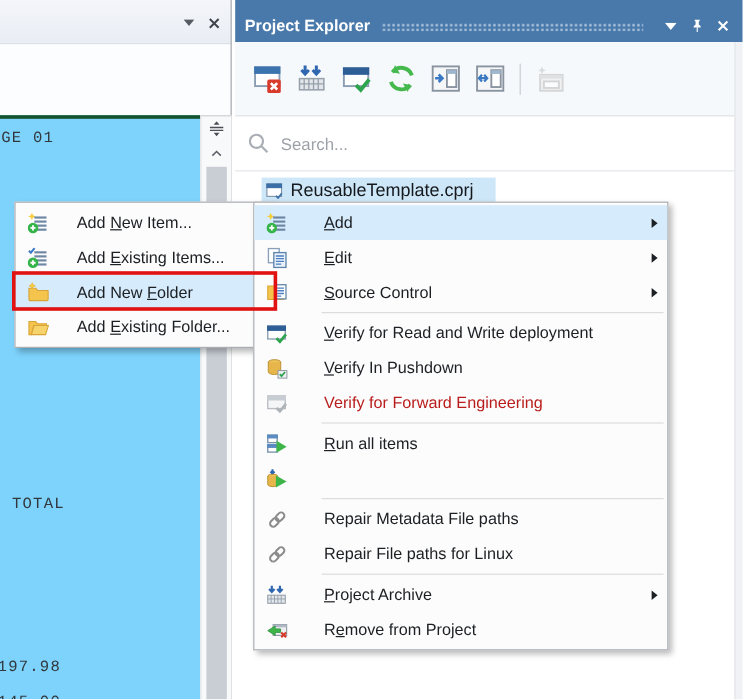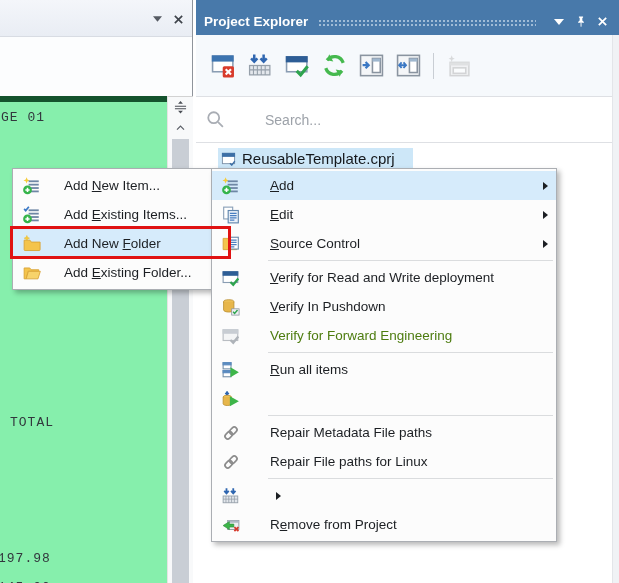--- a/index.html
+++ b/index.html
@@ -13,22 +13,22 @@
          font-family:"Liberation Sans",sans-serif;}
   svg{display:block;}
 
   
   #left-panel{position:absolute;left:0;top:0;width:193px;height:583px;background:#FBFBFB;
               border-right:1px solid #8F949B;box-sizing:border-box;}
   .lp-titlebar{position:absolute;left:0;top:0;right:0;height:37px;
                background:linear-gradient(#F4F6FA,#E9EDF4);border-bottom:1px solid #D8DCE3;box-sizing:border-box;}
   .lp-ctrl{position:absolute;top:10px;width:18px;height:18px;display:flex;align-items:center;justify-content:center;}
   .lp-mid{position:absolute;top:37px;left:0;right:0;height:59px;background:#FCFDFE;}
-  .lp-doc{position:absolute;top:96px;left:0;width:167px;bottom:0;background:#86efac;
-          border-top:6px solid #14532d;overflow:hidden;box-sizing:border-box;}
+  .lp-doc{position:absolute;top:96px;left:0;width:167px;bottom:0;background:#7dd3fc;
+          border-top:3px solid #14532d;overflow:hidden;box-sizing:border-box;}
   .docline{position:absolute;font-family:"Liberation Mono","DejaVu Sans Mono",monospace;
            font-size:13px;letter-spacing:1px;color:#32373D;white-space:pre;}
   .lp-scroll{position:absolute;top:96px;left:167px;width:26px;bottom:0;background:#F8F9FA;
              border-left:1px solid #E4E4E4;border-top:1px solid #D2D2D2;box-sizing:border-box;}
   .lp-split{height:22px;display:flex;align-items:center;justify-content:center;}
   .lp-up{height:16px;display:flex;align-items:center;justify-content:center;}
   .lp-thumb{position:absolute;left:4px;right:4px;top:42px;bottom:0;background:#C9CED5;}
 
   
   #pe-panel{position:absolute;left:196px;top:0;width:423px;height:583px;background:#fff;}
@@ -40,21 +40,21 @@
            background-size:4px 4px;}
   .pe-ctrl{width:19px;height:19px;display:flex;align-items:center;justify-content:center;margin-left:3px;}
   .pe-toolbar{position:absolute;top:35px;left:0;right:7px;height:61px;background:#F6F9FC;
               display:flex;align-items:center;padding-left:12px;gap:7px;box-sizing:border-box;}
   .tbtn{width:30px;height:30px;display:flex;align-items:center;justify-content:center;}
   .tbtn svg{width:25px;height:25px;}
   .tbtn.dis{opacity:.5;filter:grayscale(1);}
   .tbsep{width:1px;height:26px;background:#C9CED4;margin:0 3px;}
   .pe-search{position:absolute;top:96px;left:0;right:7px;height:47px;background:#fff;
              border-top:1px solid #DEE0E4;border-bottom:1px solid #DEE0E4;
-             display:flex;align-items:center;box-sizing:border-box;padding-left:10px;gap:31px;}
+             display:flex;align-items:center;box-sizing:border-box;padding-left:10px;}
   .pe-search svg{width:19px;height:19px;}
   .search-ph{color:#9DA2A9;font-size:14px;margin-left:9px;}
   .pe-tree{position:absolute;top:143px;left:0;right:7px;bottom:0;background:#fff;}
   .tree-row{position:absolute;left:22px;top:5px;height:21px;display:flex;align-items:center;
             background:var(--selblue);padding:0 18px 0 3px;}
   .tree-row svg{width:15px;height:15px;margin-right:6px;}
   .tree-label{font-size:15px;color:#15181C;white-space:nowrap;}
   .pe-rightstrip{position:absolute;top:35px;right:0;width:7px;bottom:0;background:#F0F2F5;
                  border-left:1px solid #E3E5E9;box-sizing:border-box;}
 
@@ -65,21 +65,21 @@
   #main-menu{left:211px;top:168px;width:346px;}
   .mi{display:flex;align-items:center;height:29px;padding:0 8px 0 9px;font-size:13.5px;color:#1C1F23;}
   .mi .mic{width:20px;height:20px;flex:0 0 auto;margin-right:29px;
            display:flex;align-items:center;justify-content:center;}
   .mic svg{width:18px;height:18px;}
   .mi .lbl{flex:1;white-space:nowrap;}
   .mi u{text-decoration:underline;}
   .mi .sub{width:0;height:0;border-left:5px solid #1C1F23;border-top:4px solid transparent;
            border-bottom:4px solid transparent;margin-left:6px;}
   .mi.hl{background:var(--hlblue);}
-  .mi.dis{color:#4d7c0f;}
+  .mi.dis{color:#b91c1c;}
   .msep{height:1px;background:#DADCDE;margin:2px 3px 2px 56px;}
 
   
   #sub-menu .mi .mic{margin-right:22px;}
 
   #annotation-rect{position:absolute;left:10px;top:226px;width:221px;height:33px;
                    border:3px solid var(--red);z-index:20;pointer-events:none;box-sizing:border-box;}
 </style>
 </head>
 <body>
@@ -397,20 +397,21 @@
       <div class="msep"></div>
       <div class="mi">
         <span class="mic">
           <svg viewBox="0 0 16 16">
             <path d="M4 1v4.3M2 3.4 4 5.6 6 3.4" stroke="#2F66B0" stroke-width="1.6" fill="none"></path>
             <path d="M10 1v4.3M8 3.4 10 5.6 12 3.4" stroke="#2F66B0" stroke-width="1.6" fill="none"></path>
             <rect x="1" y="8" width="13" height="6" fill="#E3E7EC" stroke="#96A0AA" stroke-width=".8"></rect>
             <path d="M3.5 8v6M6 8v6M8.5 8v6M11 8v6M1 10.8h13" stroke="#96A0AA" stroke-width=".7"></path>
           </svg>
         </span>
+        <span class="lbl"><u>P</u>roject Archive</span>
         <span class="sub"></span>
       </div>
       <div class="mi">
         <span class="mic">
           <svg viewBox="0 0 16 16">
             <rect x="5" y="4" width="10" height="8" fill="#EDEFF2" stroke="#8D959F" stroke-width=".8"></rect>
             <rect x="5" y="4" width="10" height="2" fill="#AEB9C5"></rect>
             <path d="M1 8.5 6.5 5v2.2h4v2.6h-4V12z" fill="#3DB549" stroke="#2C8F3C" stroke-width=".6"></path>
             <path d="M11 9.8l3.6 3.6M14.6 9.8 11 13.4" stroke="#D6382A" stroke-width="1.6"></path>
           </svg>

